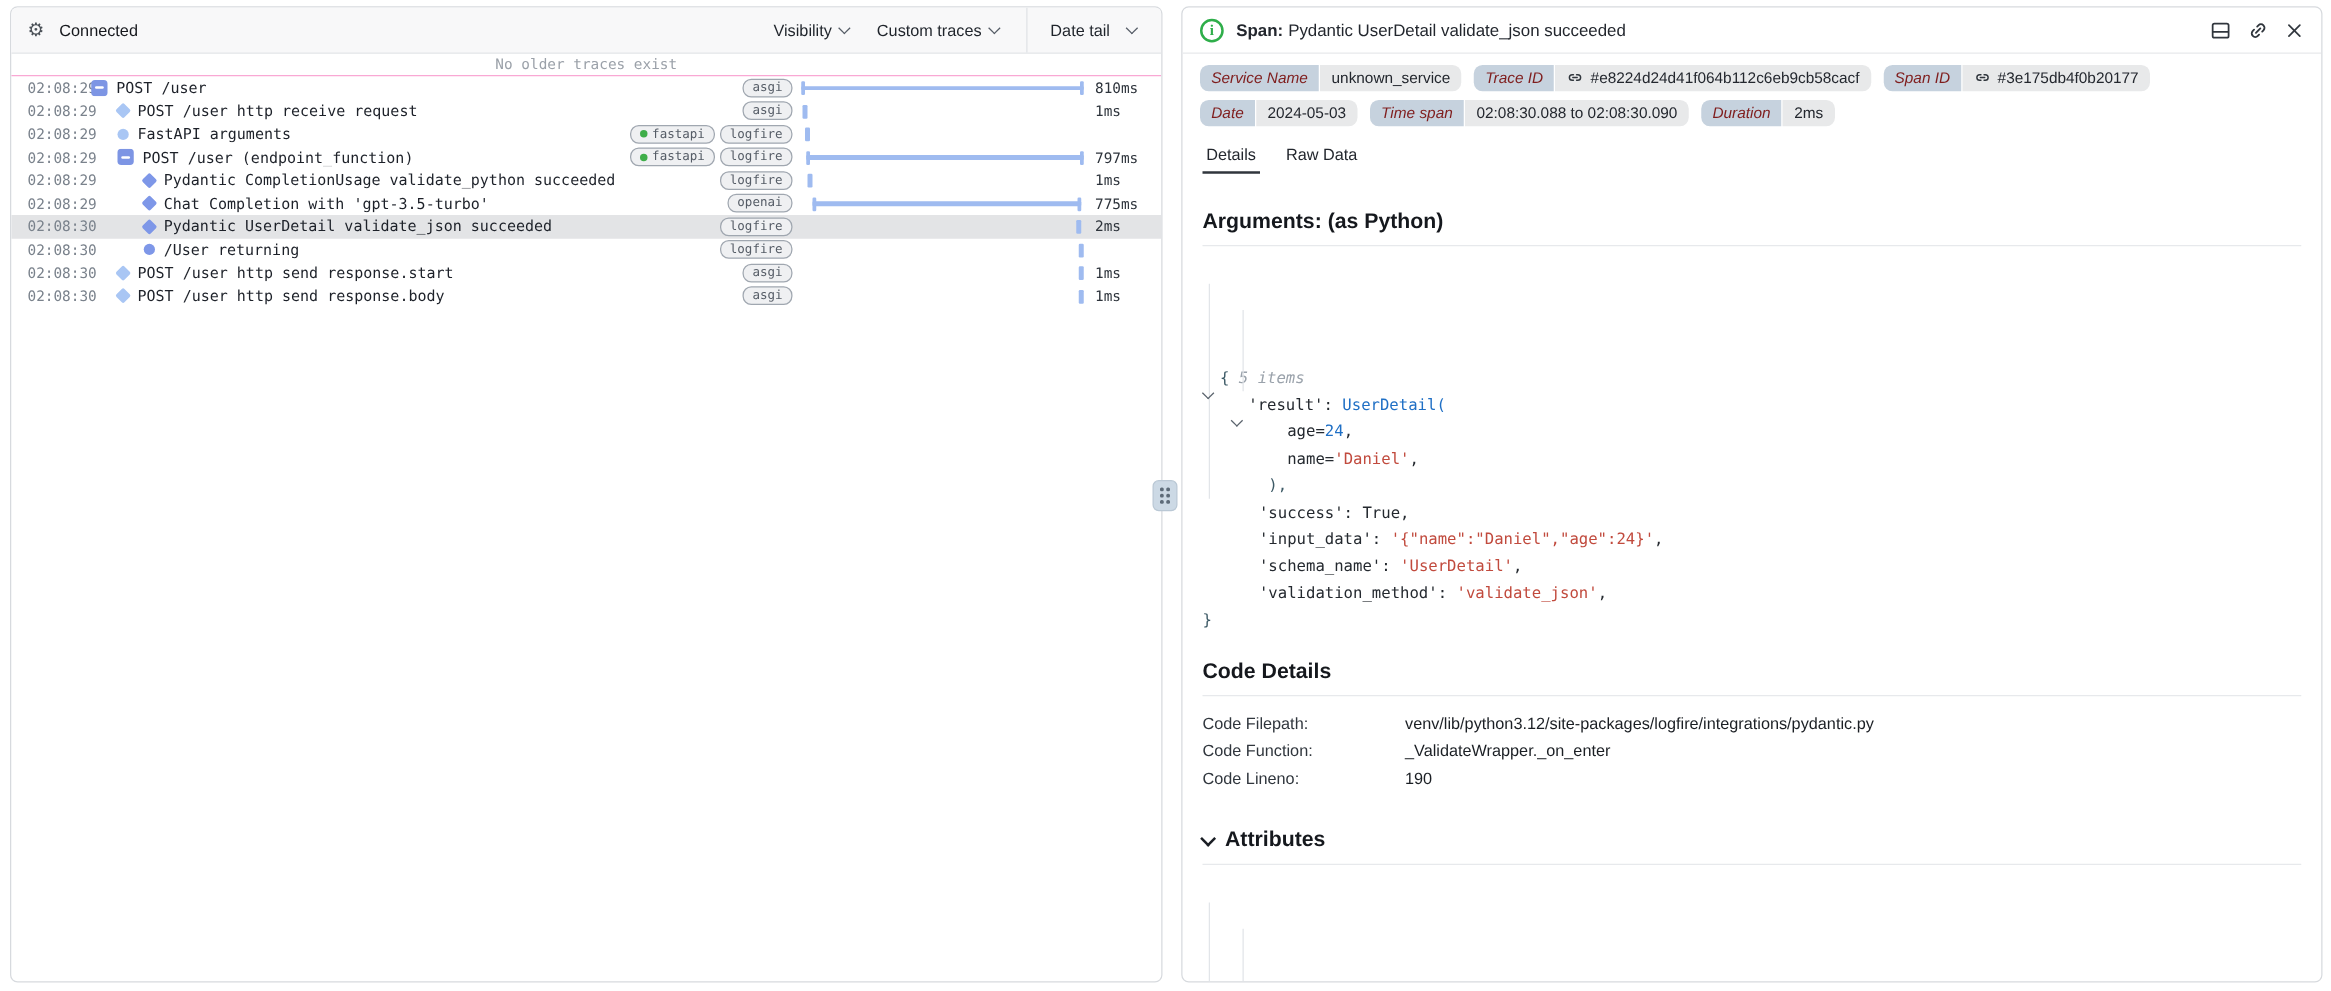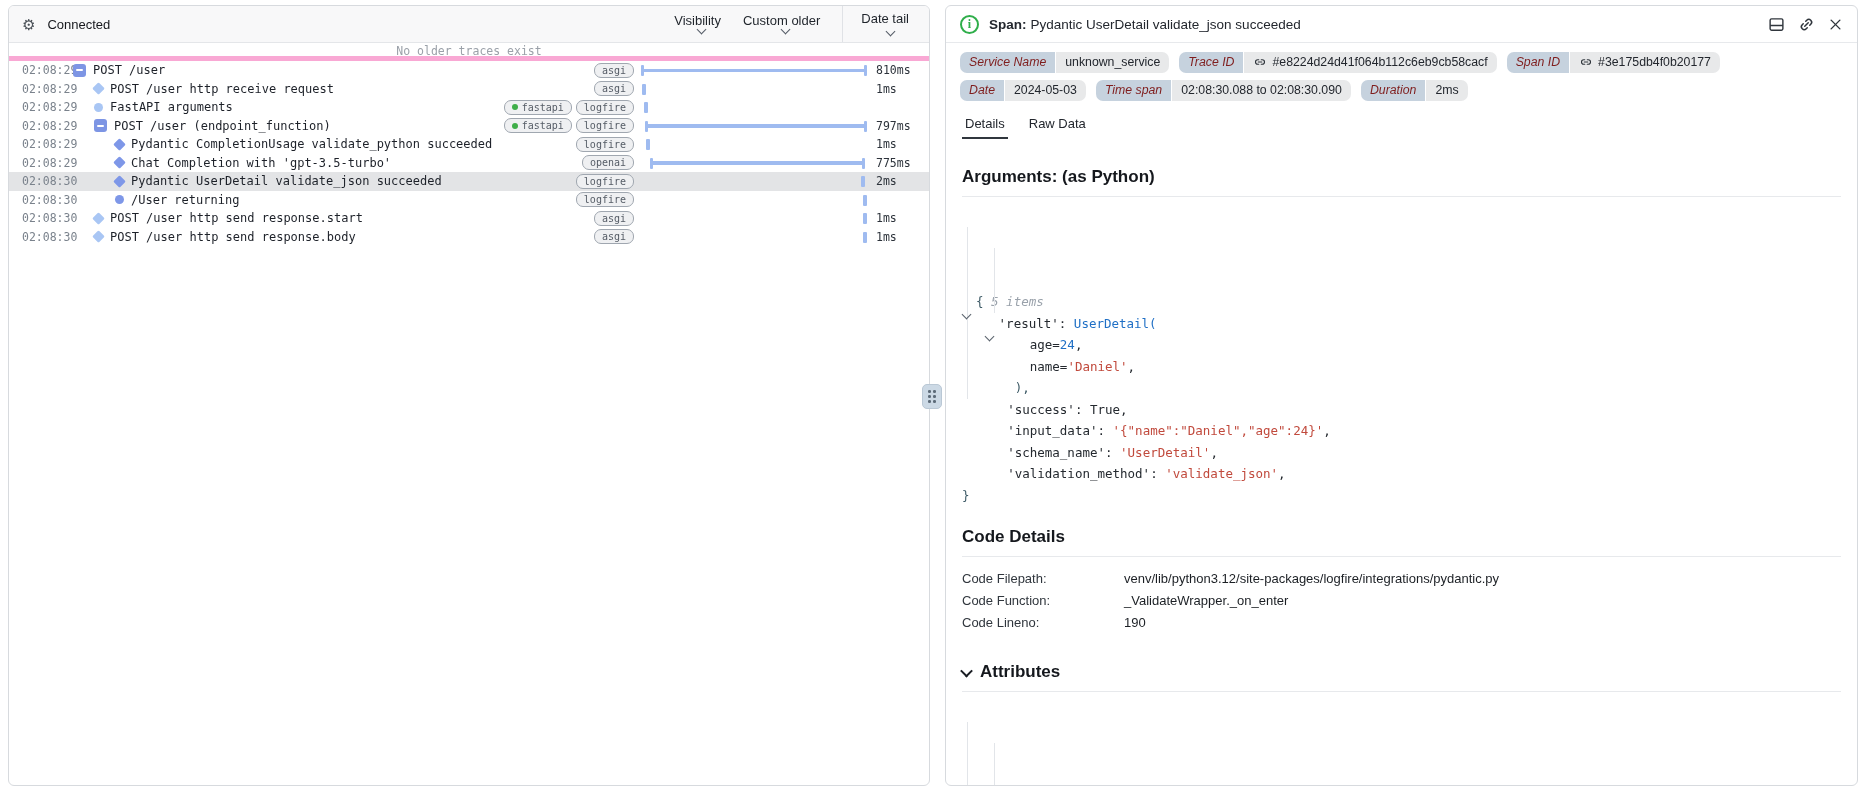--- a/index.html
+++ b/index.html
@@ -16,27 +16,27 @@
   .lp-header { height:37px; background:#f8f8f9; border-bottom:1px solid #e4e6e9;
                display:flex; align-items:center; font-size:13px; }
   .lp-header-left { display:flex; align-items:center; gap:12px; padding-left:13px; flex:1; }
   .gear { font-size:15px; color:#4b5158; line-height:1; cursor:pointer; }
   .connected { color:#16181d; }
   .dd { display:flex; align-items:center; color:#1f242b; cursor:pointer; white-space:nowrap; }
   .caret { display:inline-block; width:7px; height:7px; border-right:1.5px solid #555c66;
            border-bottom:1.5px solid #555c66; transform:rotate(45deg); margin-left:7px;
            position:relative; top:-2px; }
   .lp-header-right { display:flex; align-items:center; height:100%; }
-  .lp-header-right .dd { margin-right:22px;flex-direction:column; }
+  .lp-header-right .dd { margin-right:22px; }
   .live-tail-box { height:100%; border-left:1px solid #e0e2e6; display:flex; align-items:center;
                    padding:0 20px 0 18px; }
   .live-tail-box .dd { margin:0; gap:4px; }
   .live-tail-box .caret { margin-left:10px; }
 
-  .notice { height:18px; border-bottom:5px solid #f9a8d4; text-align:center;
+  .notice { height:18px; border-bottom:1px solid #f9a8d4; text-align:center;
             font-family:"DejaVu Sans Mono", monospace; font-size:11.5px; color:#9ba1a9;
             line-height:17px; }
 
   
   .rows { }
   .trace-row { display:flex; align-items:center; height:18.5px; font-family:"DejaVu Sans Mono", monospace;
                font-size:12px; cursor:pointer; }
   .trace-row.selected { background:#e3e4e6; }
   .row-time { width:56px; padding-left:13px; color:#7a828c; font-size:11.5px; flex:none; }
   .row-tree { display:flex; align-items:center; gap:7px; flex:1; min-width:0; overflow:hidden;
@@ -131,21 +131,21 @@
       <div class="lp-header-left">
         <span class="gear">⚙</span>
         <span class="connected">Connected</span>
       </div>
       <div class="lp-header-right">
         <span class="dd">
             <span>Visibility</span>
             <i class="caret"></i>
           </span>
         <span class="dd">
-            <span>Custom older</span>
+            <span>Custom traces</span>
             <i class="caret"></i>
           </span>
         <div class="live-tail-box">
           <span class="dd">
               <span>Date tail</span>
               <i class="caret"></i>
             </span>
         </div>
       </div>
     </div>

